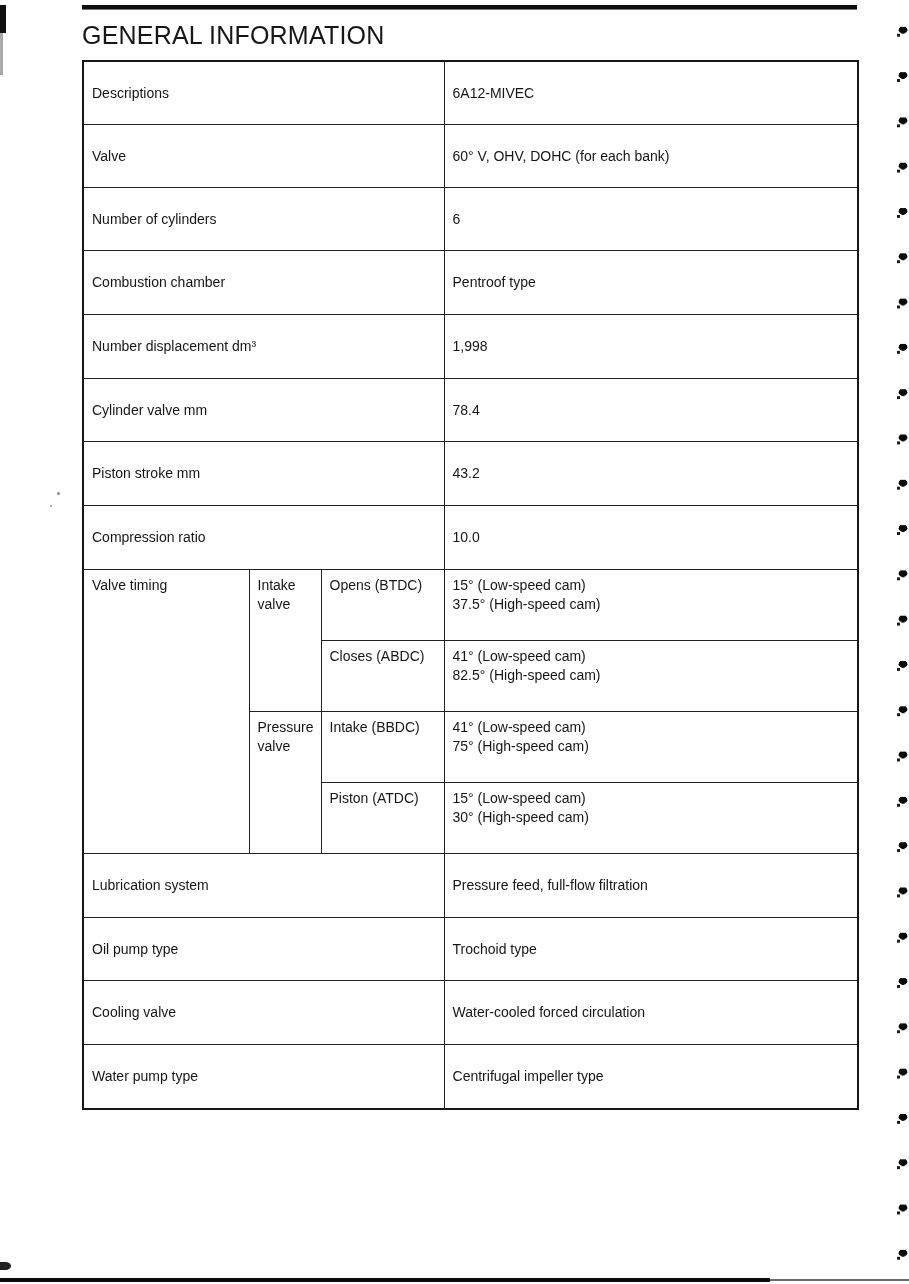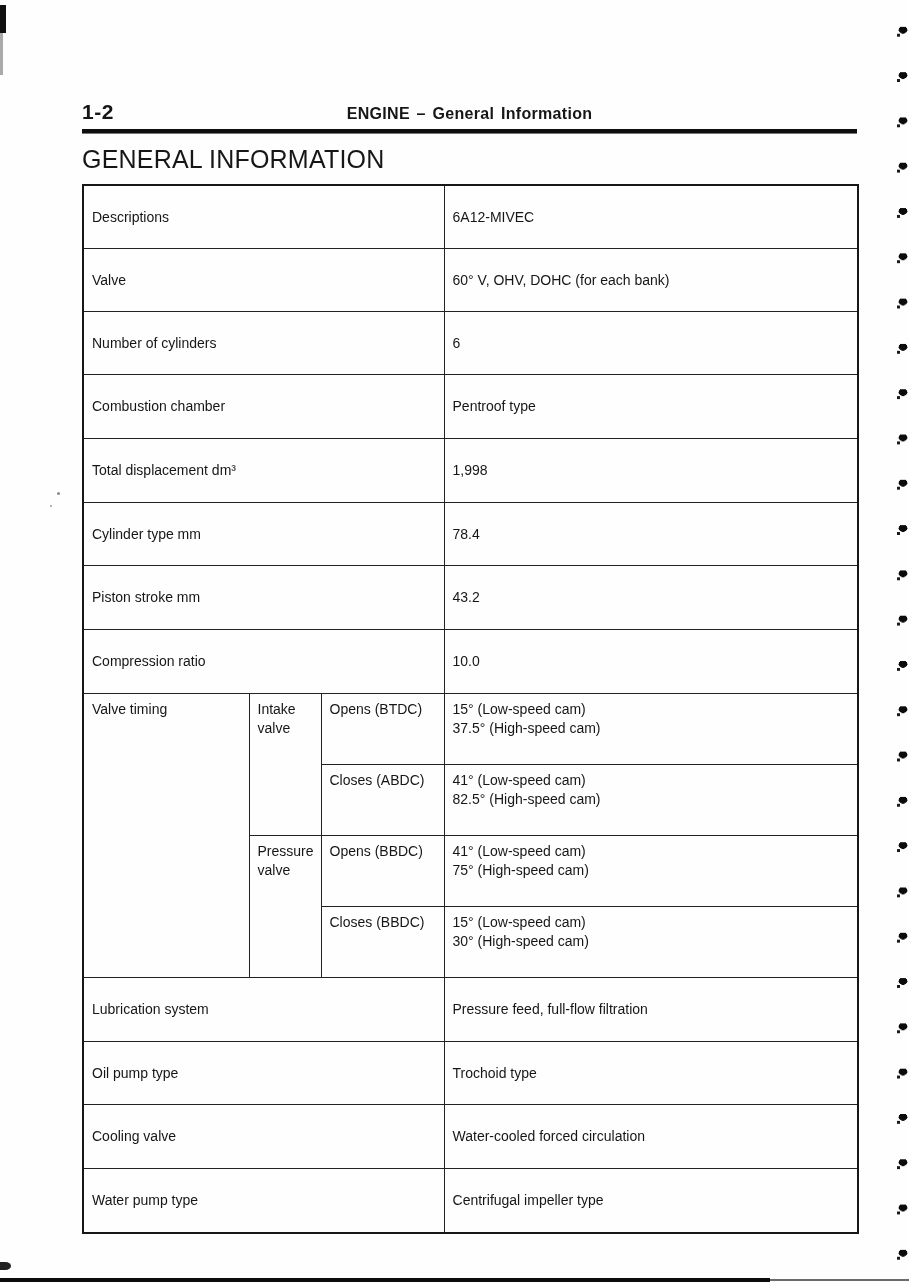--- a/index.html
+++ b/index.html
@@ -122,24 +122,20 @@
 <div class="page">
 
   <div class="corner-mark-top"></div>
   <div class="corner-mark-fade"></div>
   <div class="binding-strip"></div>
   <div class="speck-a"></div>
   <div class="speck-b"></div>
 
   <div class="content">
 
-    <div class="header-row">
-      <span class="page-num">1-2</span>
-      <span class="header-title">ENGINE – General Information</span>
-    </div>
     <div class="header-rule"></div>
 
     <h1 class="section-title">GENERAL INFORMATION</h1>
 
     <table class="specs">
       <colgroup>
         <col style="width:166px">
           <col style="width:72px">
           <col style="width:123px">
           <col style="width:414px">
@@ -155,25 +151,25 @@
         </tr>
         <tr class="r30">
           <td colspan="3">Number of cylinders</td>
           <td>6</td>
         </tr>
         <tr class="r32">
           <td colspan="3">Combustion chamber</td>
           <td>Pentroof type</td>
         </tr>
         <tr class="r32">
-          <td colspan="3">Total displacement dm³</td>
+          <td colspan="3">Number displacement dm³</td>
           <td>1,998</td>
         </tr>
         <tr class="r30">
-          <td colspan="3">Cylinder type mm</td>
+          <td colspan="3">Cylinder valve mm</td>
           <td>78.4</td>
         </tr>
         <tr class="r32">
           <td colspan="3">Piston stroke mm</td>
           <td>43.2</td>
         </tr>
         <tr class="r32">
           <td colspan="3">Compression ratio</td>
           <td>10.0</td>
         </tr>
@@ -189,28 +185,28 @@
         </tr>
         <tr class="rv">
           <td>Closes (ABDC)</td>
           <td>
             <div>41° (Low-speed cam)</div>
             <div>82.5° (High-speed cam)</div>
           </td>
         </tr>
         <tr class="rv">
           <td rowspan="2" class="vcell">Pressure valve</td>
-          <td>Opens (BBDC)</td>
+          <td>Intake (BBDC)</td>
           <td>
             <div>41° (Low-speed cam)</div>
             <div>75° (High-speed cam)</div>
           </td>
         </tr>
         <tr class="rv">
-          <td>Closes (BBDC)</td>
+          <td>Piston (ATDC)</td>
           <td>
             <div>15° (Low-speed cam)</div>
             <div>30° (High-speed cam)</div>
           </td>
         </tr>
 
         <tr class="r32">
           <td colspan="3">Lubrication system</td>
           <td>Pressure feed, full-flow filtration</td>
         </tr>

